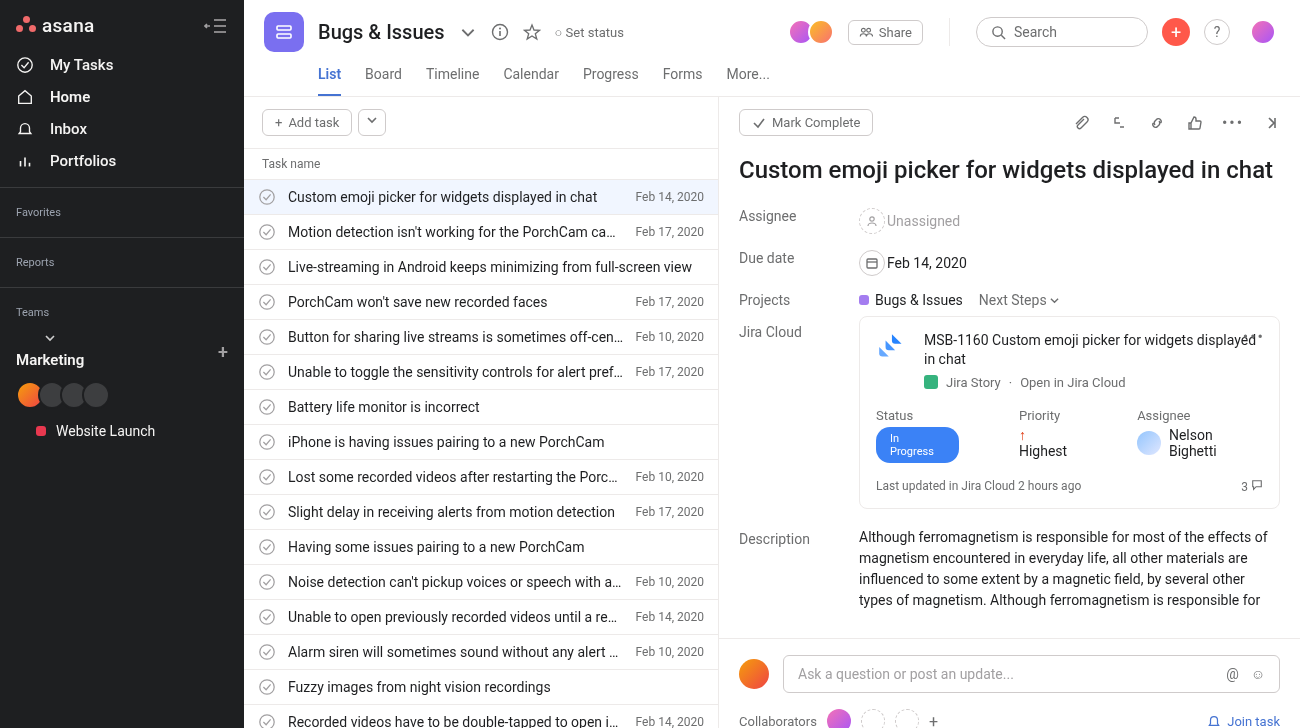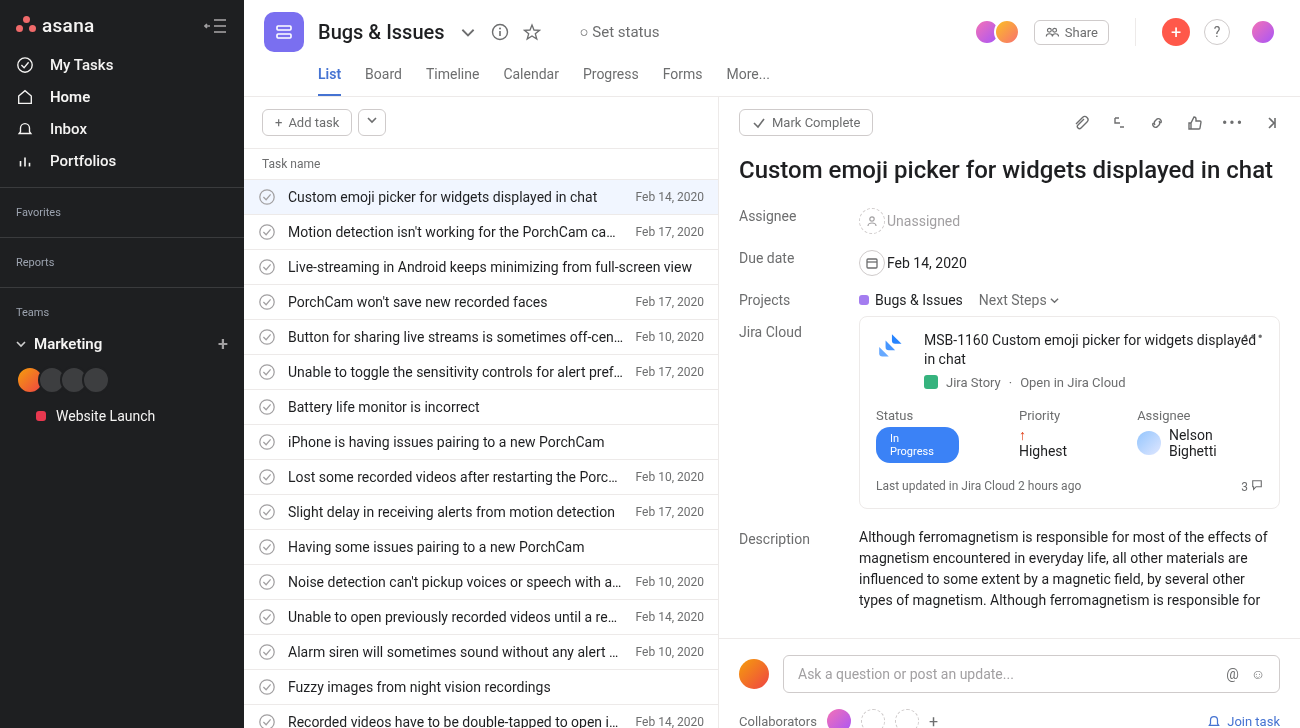--- a/index.html
+++ b/index.html
@@ -26,21 +26,21 @@
   .team-avatars span.photo{ background:linear-gradient(135deg,#f59e0b,#ef4444);}
   .project-item{ display:flex; align-items:center; gap:10px; padding:8px 16px 8px 36px; font-size:14px;}
   .dot{ width:10px; height:10px; border-radius:3px; }
   
   .main{ position:absolute; left:244px; right:0; top:0; bottom:0; }
   .header{ border-bottom:1px solid #edeae9; padding:12px 24px 0 20px;}
   .header-top{ display:flex; align-items:center; gap:14px;}
   .proj-icon{ width:40px; height:40px; border-radius:10px; background:#7a6ff0; display:flex; align-items:center; justify-content:center; color:#fff;}
   .proj-title{ font-size:20px; font-weight:500;}
   .hdr-icon{ width:18px; height:18px; color:#6d6e6f;}
-  .status-txt{ font-size:15px; color:#6d6e6f;margin-left:25px;}
+  .status-txt{ font-size:13px; color:#6d6e6f;}
   .spacer{ flex:1;}
   .member-stack{ display:flex;}
   .member-stack img,.av{ width:26px; height:26px; border-radius:50%; margin-left:-6px; border:2px solid #fff; background:linear-gradient(135deg,#f472b6,#a855f7);}
   .share-btn{ display:flex; align-items:center; gap:6px; border:1px solid #cfcbcb; border-radius:6px; padding:4px 10px; font-size:13px; color:#6d6e6f;}
   .hdr-sep{ width:1px; height:28px; background:#edeae9; margin:0 12px;}
   .search{ display:flex; align-items:center; gap:8px; border:1px solid #cfcbcb; border-radius:18px; padding:6px 14px; width:172px; color:#6d6e6f; font-size:14px;}
   .add-fab{ width:28px;height:28px;border-radius:50%;background:#ff584a;color:#fff;display:flex;align-items:center;justify-content:center;font-size:18px;}
   .help-btn{ width:26px;height:26px;border-radius:50%;border:1px solid #cfcbcb;display:flex;align-items:center;justify-content:center;font-size:14px;color:#6d6e6f;}
   .tabs{ display:flex; gap:24px; margin-left:54px; margin-top:6px;}
   .tab{ padding:8px 0 12px; font-size:14px; color:#6d6e6f;}
@@ -159,21 +159,21 @@
     <span>Portfolios</span>
   </div>
 
   <hr class="side-sep">
   <div class="side-label">Favorites</div>
   <hr class="side-sep">
   <div class="side-label">Reports</div>
   <hr class="side-sep">
   <div class="side-label">Teams</div>
   <div class="team-row">
-    <span style="display:flex;align-items:center;gap:8px;">
+    <span style="display:flex;align-items:center;gap:8px;flex-direction:column;">
       <svg width="10" height="10" viewBox="0 0 10 10">
           <path d="M1 3 L5 7 L9 3" fill="none" stroke="#cfcfcf" stroke-width="1.6"></path>
         </svg>
       <span>Marketing</span>
     </span>
     <span style="color:#a2a0a2;font-size:18px;">+</span>
   </div>
   <div class="team-avatars">
     <span class="photo"></span>
       <span></span>
@@ -216,20 +216,27 @@
         </div>
       <div class="share-btn">
         <svg width="14" height="14" viewBox="0 0 16 16">
             <circle cx="5" cy="6" r="2.2" fill="none" stroke="#6d6e6f" stroke-width="1.3"></circle>
             <circle cx="11" cy="6" r="2.2" fill="none" stroke="#6d6e6f" stroke-width="1.3"></circle>
             <path d="M1.5 13c0-2 1.8-3 3.5-3s3.5 1 3.5 3M8.5 13c0-2 1.8-3 3.5-3s3.5 1 3.5 3" fill="none" stroke="#6d6e6f" stroke-width="1.3"></path>
           </svg>
         <span>Share</span>
       </div>
       <div class="hdr-sep"></div>
+      <div class="search">
+        <svg width="15" height="15" viewBox="0 0 16 16">
+            <circle cx="7" cy="7" r="5" fill="none" stroke="#6d6e6f" stroke-width="1.5"></circle>
+            <line x1="11" y1="11" x2="15" y2="15" stroke="#6d6e6f" stroke-width="1.5"></line>
+          </svg>
+        <span>Search</span>
+      </div>
       <div class="add-fab">+</div>
       <div class="help-btn">?</div>
       <span class="av" style="margin-left:6px"></span>
     </div>
     <div class="tabs">
       <div class="tab active">List</div>
       <div class="tab">Board</div>
       <div class="tab">Timeline</div>
       <div class="tab">Calendar</div>
       <div class="tab">Progress</div>

